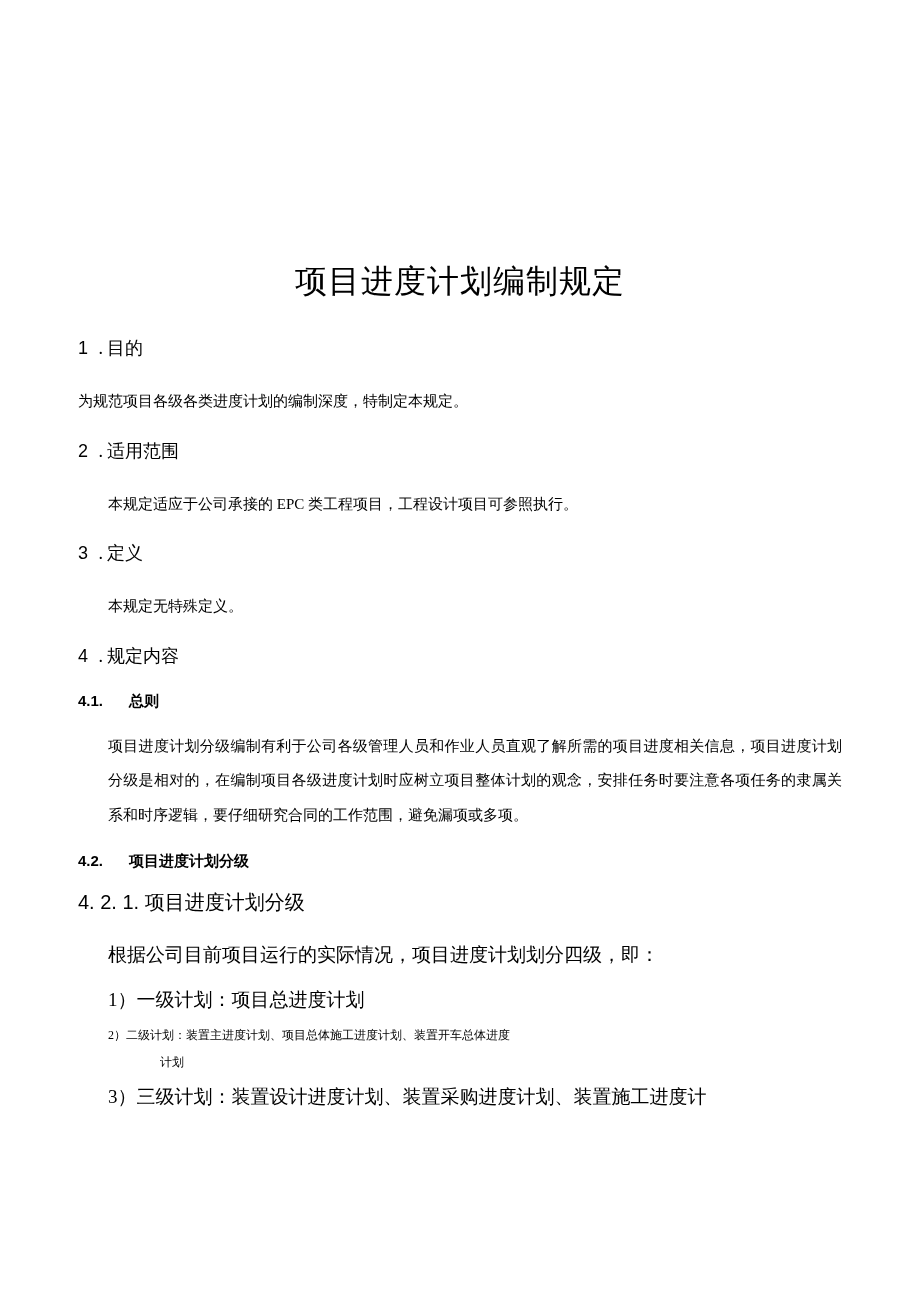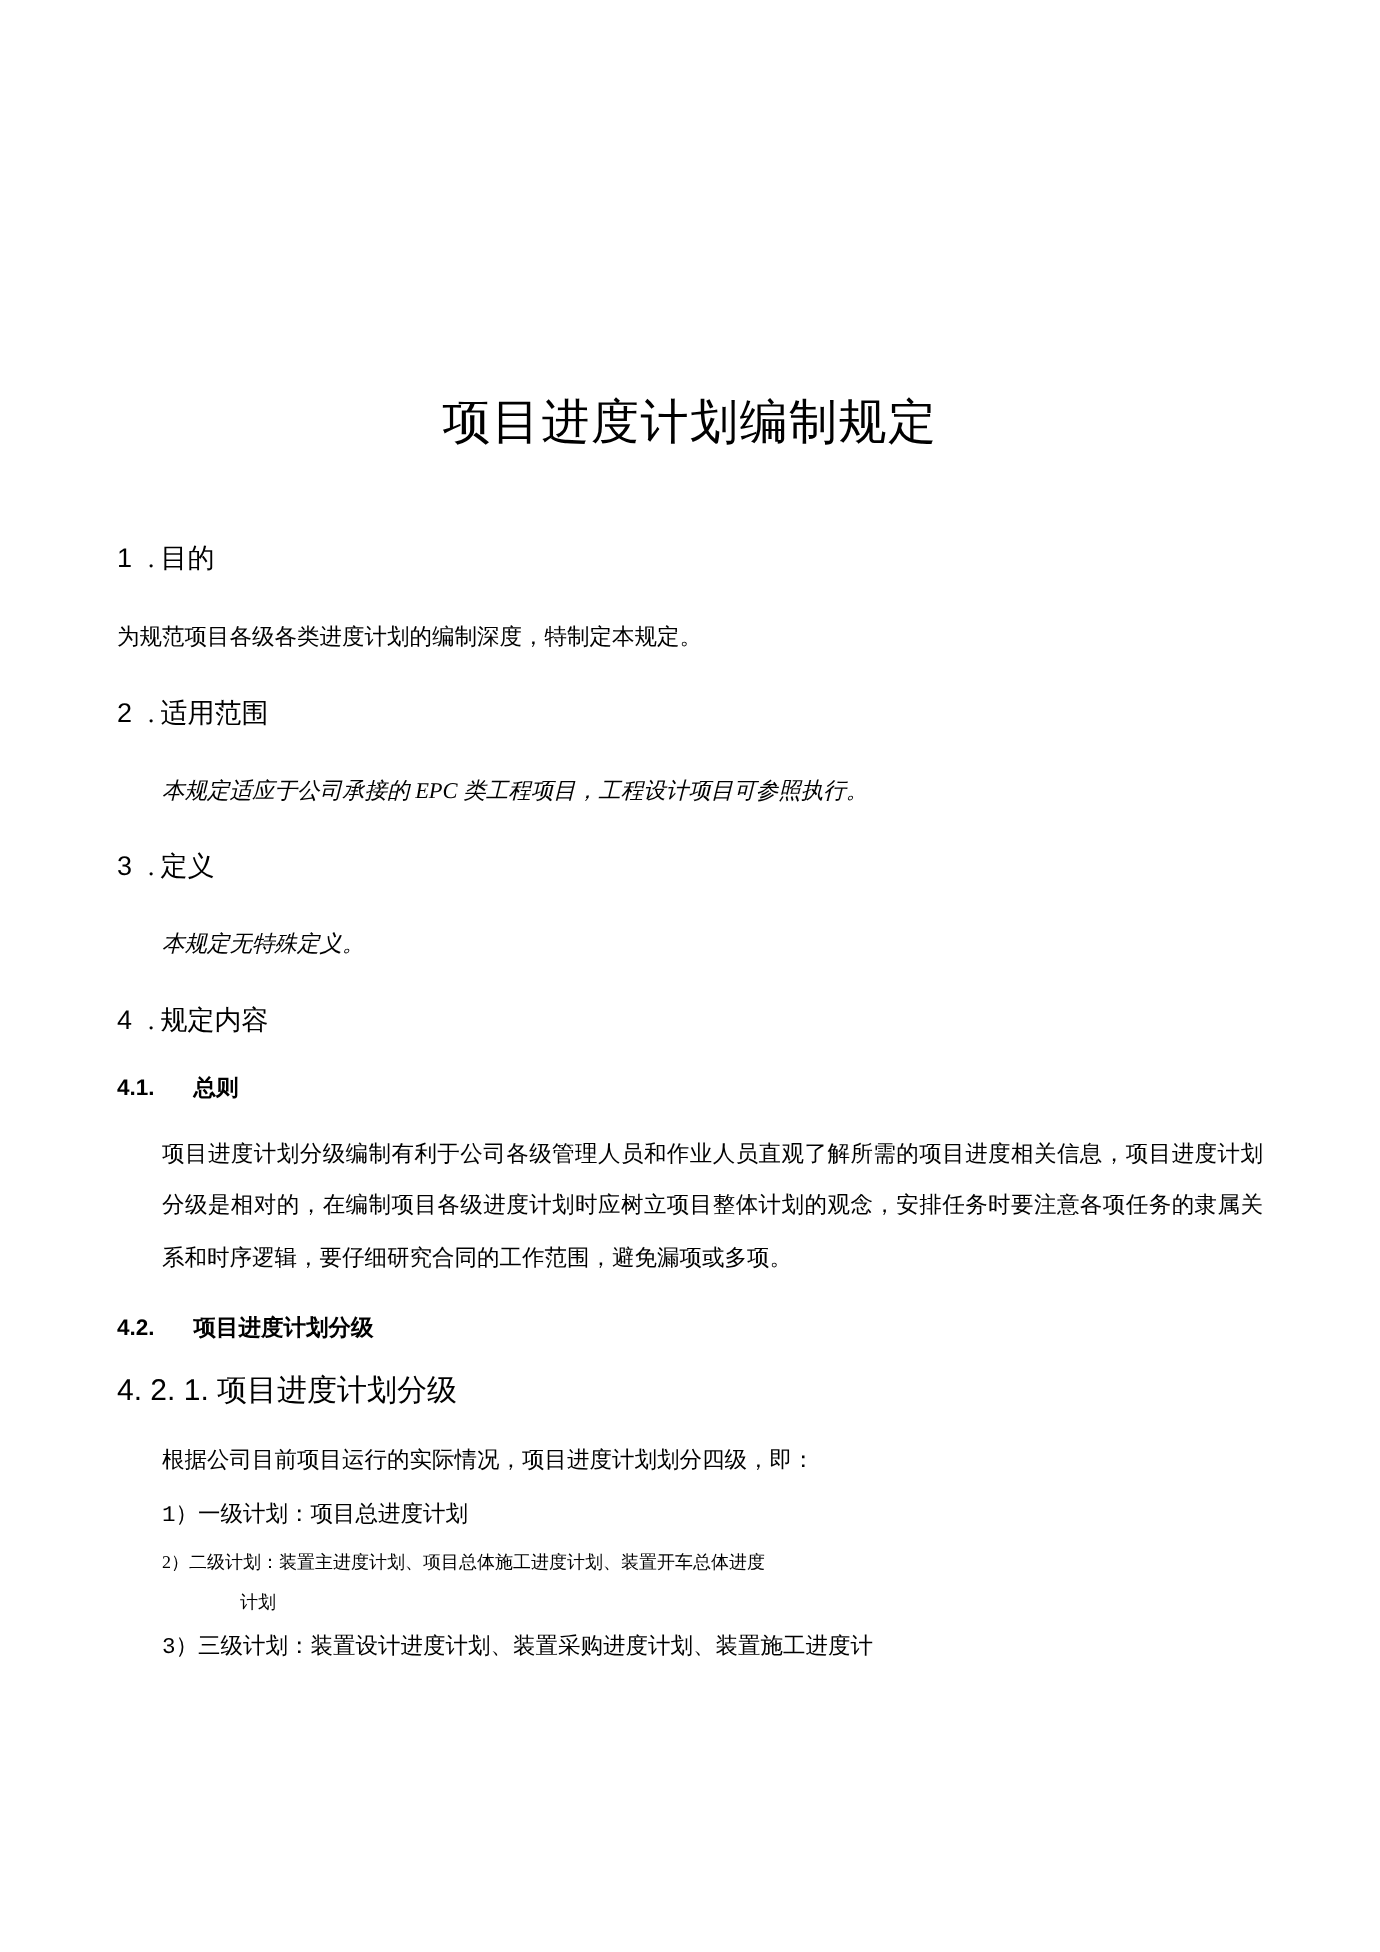--- a/index.html
+++ b/index.html
@@ -16,21 +16,21 @@
       position: relative;
     }
     .page {
       padding: 260px 78px 0 78px;
     }
     .title {
       text-align: center;
       font-size: 32px;
       font-weight: normal;
       font-family: "SimSun", "宋体", serif;
-      margin-bottom: 56px;
+      margin-bottom: 32px;
       letter-spacing: 1px;
     }
     .section-heading {
       font-size: 18px;
       margin-bottom: 24px;
       margin-top: 0;
     }
     .section-heading .num {
       font-family: Arial, sans-serif;
       margin-right: 6px;
@@ -38,21 +38,20 @@
     .section-heading .dot {
       margin-right: 4px;
     }
     .body-text {
       font-size: 15px;
       line-height: 2.3;
       margin-bottom: 20px;
     }
     .indent-1 {
       padding-left: 30px;
-      font-style: italic;
     }
     .indent-body {
       padding-left: 30px;
       text-align: justify;
     }
     .sub-heading {
       font-size: 15px;
       font-weight: bold;
       margin-bottom: 18px;
       margin-top: 6px;
@@ -63,24 +62,23 @@
     .sub-heading .gap {
       display: inline-block;
       width: 26px;
     }
     .subsub-heading {
       font-size: 20px;
       margin-bottom: 18px;
       font-family: Arial, "SimSun", serif;
     }
     .list-item {
-      font-size: 15px;
+      font-size: 19px;
       line-height: 2.25;
       padding-left: 30px;
-      font-family: Liberation Mono, monospace;
     }
     .list-item-wrap {
       font-size: 12px;
       line-height: 2.25;
       padding-left: 30px;
     }
     .list-item-wrap .cont {
       padding-left: 52px;
       display: block;
     }

